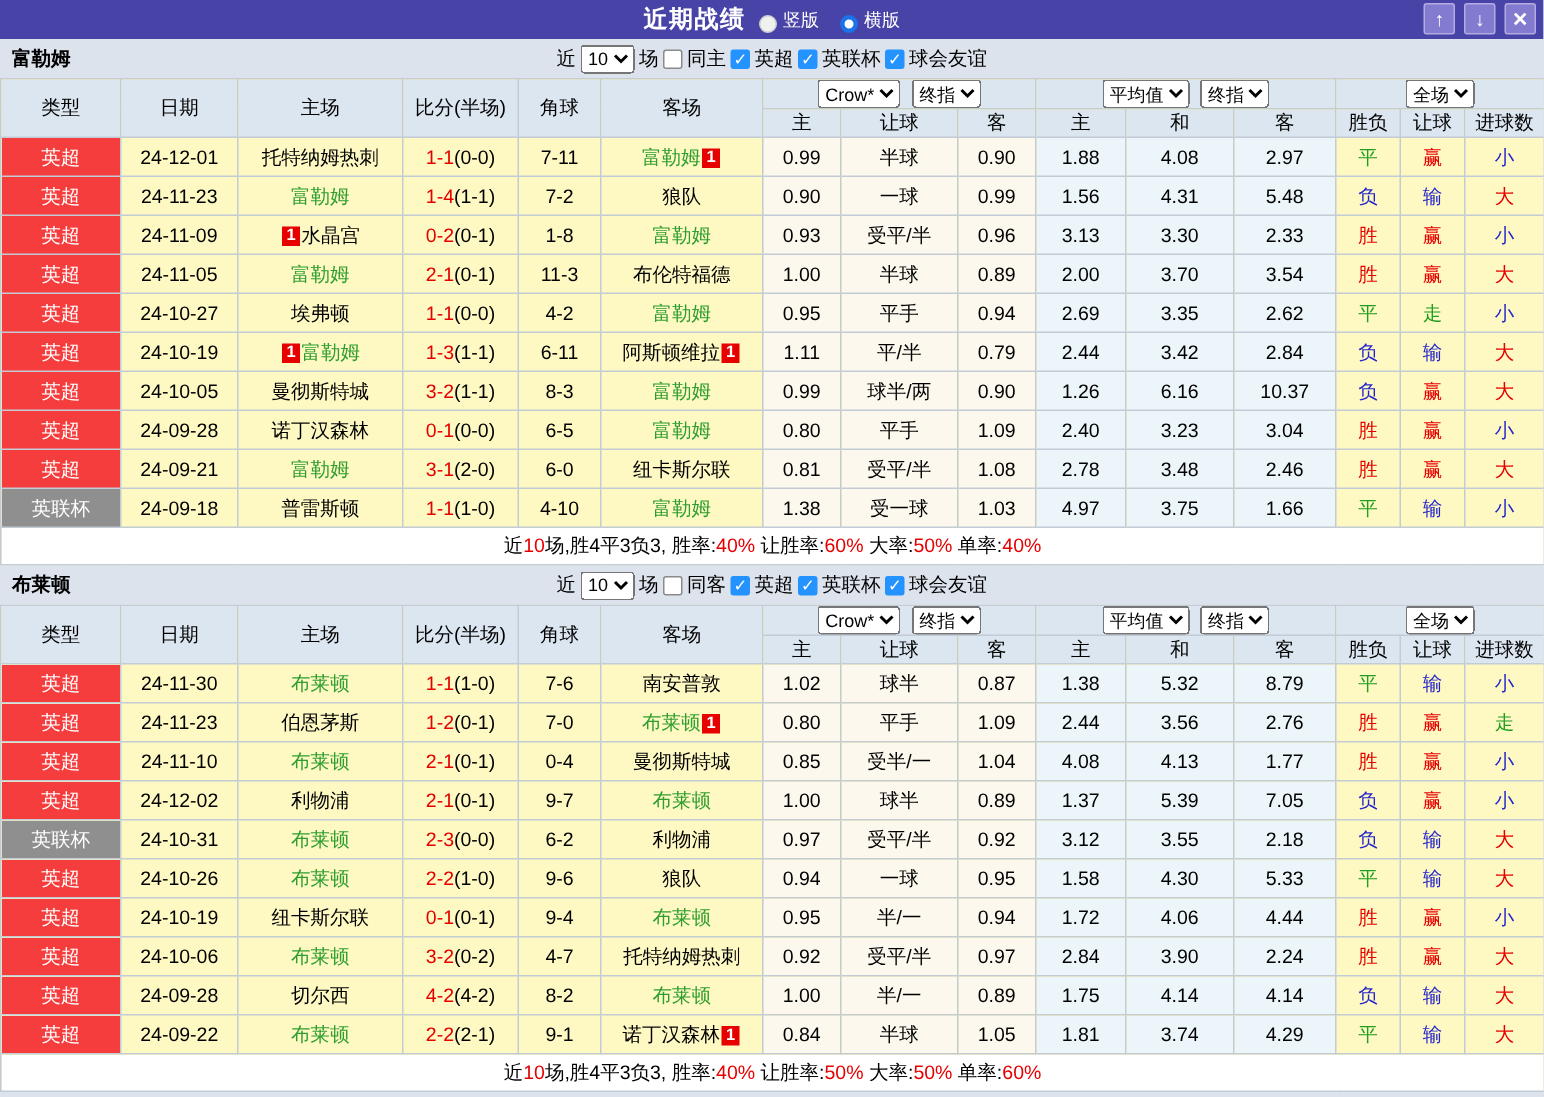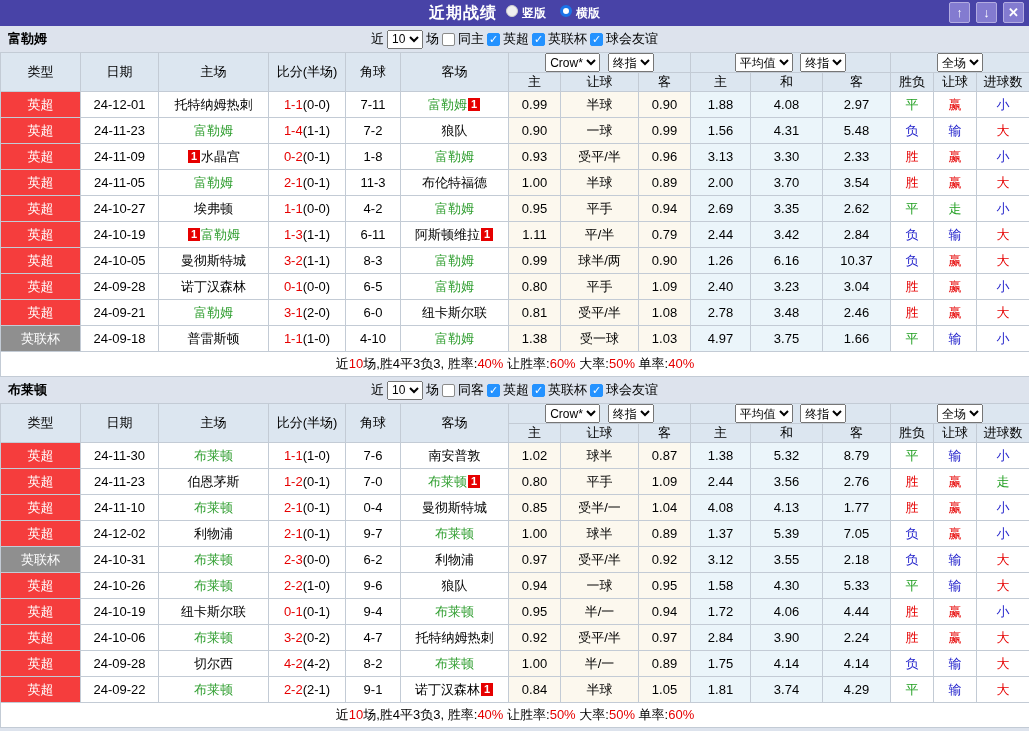--- a/index.html
+++ b/index.html
@@ -5,38 +5,38 @@
   html,body{margin:0;padding:0;}
   body{
     width:1029px;height:731px;background:#dde3ed;
     font-family:"Liberation Sans","DejaVu Sans",sans-serif;
     font-size:13px;color:#000;overflow:hidden;
   }
   
   .titlebar{height:26px;background:#4843a7;position:relative;display:flex;align-items:center;justify-content:center;gap:9px;}
   .titlebar .title{color:#fff;font-weight:bold;font-size:16px;letter-spacing:1px;}
   .radio-group{display:flex;align-items:center;gap:14px;}
-  .radio-item{display:flex;align-items:flex-start;gap:4px;color:#fff;font-size:12px;font-weight:bold;}
+  .radio-item{display:flex;align-items:flex-end;gap:4px;color:#fff;font-size:12px;}
   .radio{width:12px;height:12px;border-radius:50%;box-sizing:border-box;display:inline-block;}
   .radio[data-selected="true"]{background:#f0f0f0;border:1px solid #cfcfcf;}
   .radio[data-selected="false"]{background:#fff;border:3px solid #1a73e8;}
   .win-btns{position:absolute;right:5px;top:2px;display:flex;gap:6px;}
   .win-btn{width:21px;height:21px;background:#837bd0;border:1px solid #b3ace1;border-radius:2px;color:#fff;
     font-size:13px;font-weight:bold;display:flex;align-items:center;justify-content:center;cursor:pointer;padding:0;line-height:1;}
   
   .section-bar{height:26px;background:#dde3ed;position:relative;display:flex;align-items:center;}
   .team-name{position:absolute;left:8px;font-weight:bold;font-size:13px;}
   .filters{margin:0 auto;display:flex;align-items:center;gap:3px;font-size:13px;}
   .filters select{font-size:12px;height:19px;}
   .cb{display:inline-block;width:13px;height:13px;box-sizing:border-box;vertical-align:-2px;position:relative;cursor:pointer;}
   .cb[data-checked="false"]{background:#fff;border:1px solid #8a8a8a;border-radius:2px;}
   .cb[data-checked="true"]{background:#2492ff;border:1px solid #2492ff;border-radius:2px;}
   .cb[data-checked="true"]::after{content:"✓";position:absolute;left:1px;top:-1px;color:#fff;font-size:11px;font-weight:bold;}
   
-  table{border-collapse:collapse;table-layout:fixed;width:1029px;background:#ffffff;}
+  table{border-collapse:collapse;table-layout:fixed;width:1029px;background:#fef9c3;}
   th,td{border:1px solid #c3cbd5;text-align:center;overflow:hidden;white-space:nowrap;padding:0;}
   thead th{background:#dce6f0;font-weight:normal;font-size:13px;height:18px;}
   thead select{font-size:12px;height:19px;margin:0 2px;}
   tbody td{height:25px;font-size:13px;}
   td.t-red{background:#f53d3d;color:#fff;}
   td.t-gray{background:#8f8f8f;color:#fff;}
   td.odds-bg{background:#fcf8ee;}
   td.avg-bg{background:#ebf5fa;}
   .team-green{color:#2f9e2f;}
   .badge{display:inline-block;background:#e60000;color:#fff;font-size:11px;line-height:13px;min-width:8px;padding:0 2px;margin:0 1px;font-weight:bold;vertical-align:1px;}

